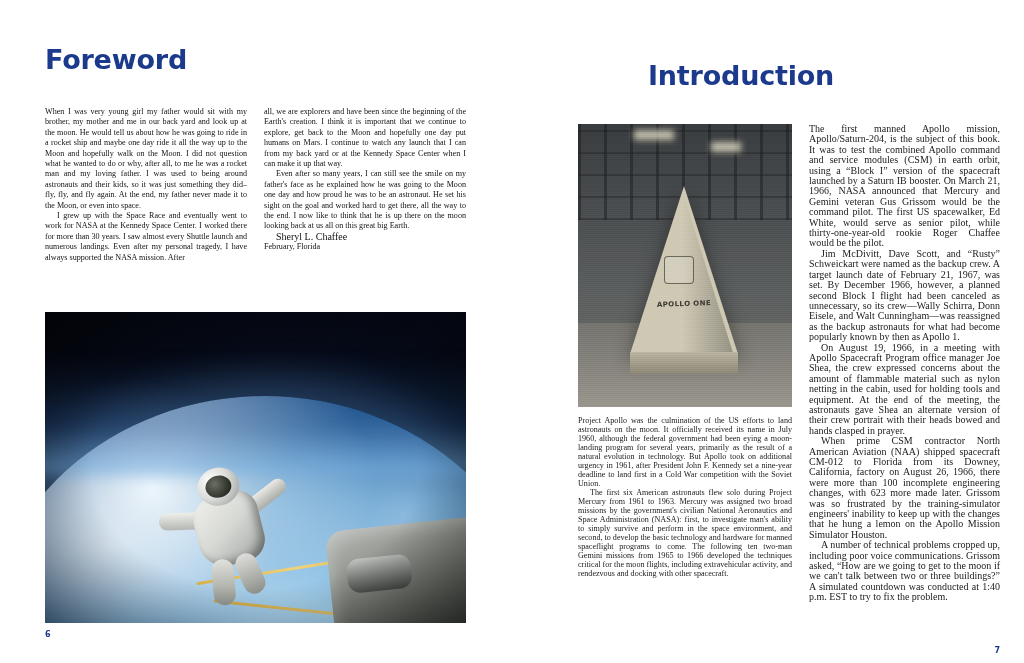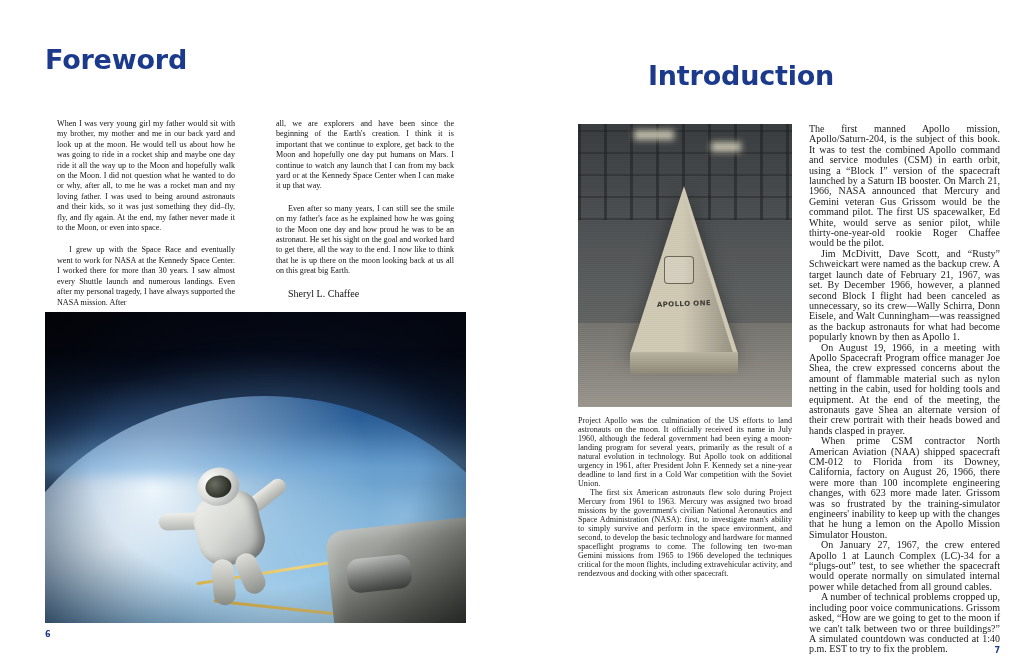--- a/index.html
+++ b/index.html
@@ -47,21 +47,21 @@
   .col {
     font-size: 8.1px;
     line-height: 10.4px;
     text-align: justify;
     text-justify: inter-word;
     hyphens: auto;
     -webkit-hyphens: auto;
     color: #111;
   }
   .col p {
-    margin: 12px;
+    margin: 0;
     text-indent: 12px;
   }
   .col p.noindent { text-indent: 0; }
   .col p + p { margin-top: 0; }
 
   
   #foreword-cols {
     left: 45px;
     top: 107px;
     width: 421px;
@@ -438,20 +438,19 @@
     <div id="intro-left-col">
       <p class="noindent">Project Apollo was the culmination of the US efforts to land astronauts on the moon. It officially received its name in July 1960, although the federal government had been eying a moon-landing program for several years, primarily as the result of a natural evolution in technology. But Apollo took on additional urgency in 1961, after President John F. Kennedy set a nine-year deadline to land first in a Cold War competition with the Soviet Union.</p>
       <p>The first six American astronauts flew solo during Project Mercury from 1961 to 1963. Mercury was assigned two broad missions by the government's civilian National Aeronautics and Space Administration (NASA): first, to investigate man's ability to simply survive and perform in the space environment, and second, to develop the basic technology and hardware for manned spaceflight programs to come. The following ten two-man Gemini missions from 1965 to 1966 developed the techniques critical for the moon flights, including extravehicular activity, and rendezvous and docking with other spacecraft.</p>
     </div>
 
     <div id="intro-right-col">
       <p class="noindent">The first manned Apollo mission, Apollo/Saturn-204, is the subject of this book. It was to test the combined Apollo command and service modules (CSM) in earth orbit, using a “Block I” version of the spacecraft launched by a Saturn IB booster. On March 21, 1966, NASA announced that Mercury and Gemini veteran Gus Grissom would be the command pilot. The first US spacewalker, Ed White, would serve as senior pilot, while thirty-one-year-old rookie Roger Chaffee would be the pilot.</p>
       <p>Jim McDivitt, Dave Scott, and “Rusty” Schweickart were named as the backup crew. A target launch date of February 21, 1967, was set. By December 1966, however, a planned second Block I flight had been canceled as unnecessary, so its crew—Wally Schirra, Donn Eisele, and Walt Cunningham—was reassigned as the backup astronauts for what had become popularly known by then as Apollo 1.</p>
       <p>On August 19, 1966, in a meeting with Apollo Spacecraft Program office manager Joe Shea, the crew expressed concerns about the amount of flammable material such as nylon netting in the cabin, used for holding tools and equipment. At the end of the meeting, the astronauts gave Shea an alternate version of their crew portrait with their heads bowed and hands clasped in prayer.</p>
       <p>When prime CSM contractor North American Aviation (NAA) shipped spacecraft CM-012 to Florida from its Downey, California, factory on August 26, 1966, there were more than 100 incomplete engineering changes, with 623 more made later. Grissom was so frustrated by the training-simulator engineers' inability to keep up with the changes that he hung a lemon on the Apollo Mission Simulator Houston.</p>
-      <p>On January 27, 1967, the crew entered Apollo 1 at Launch Complex (LC)-34 for a “plugs-out” test, to see whether the spacecraft would operate normally on simulated internal power while detached from all ground cables.</p>
       <p>A number of technical problems cropped up, including poor voice communications. Grissom asked, “How are we going to get to the moon if we can't talk between two or three buildings?” A simulated countdown was conducted at 1:40 p.m. EST to try to fix the problem.</p>
     </div>
 
     <div id="folio-right" class="folio">7</div>
   </div>
 
 </div>
 
 </body></html>

